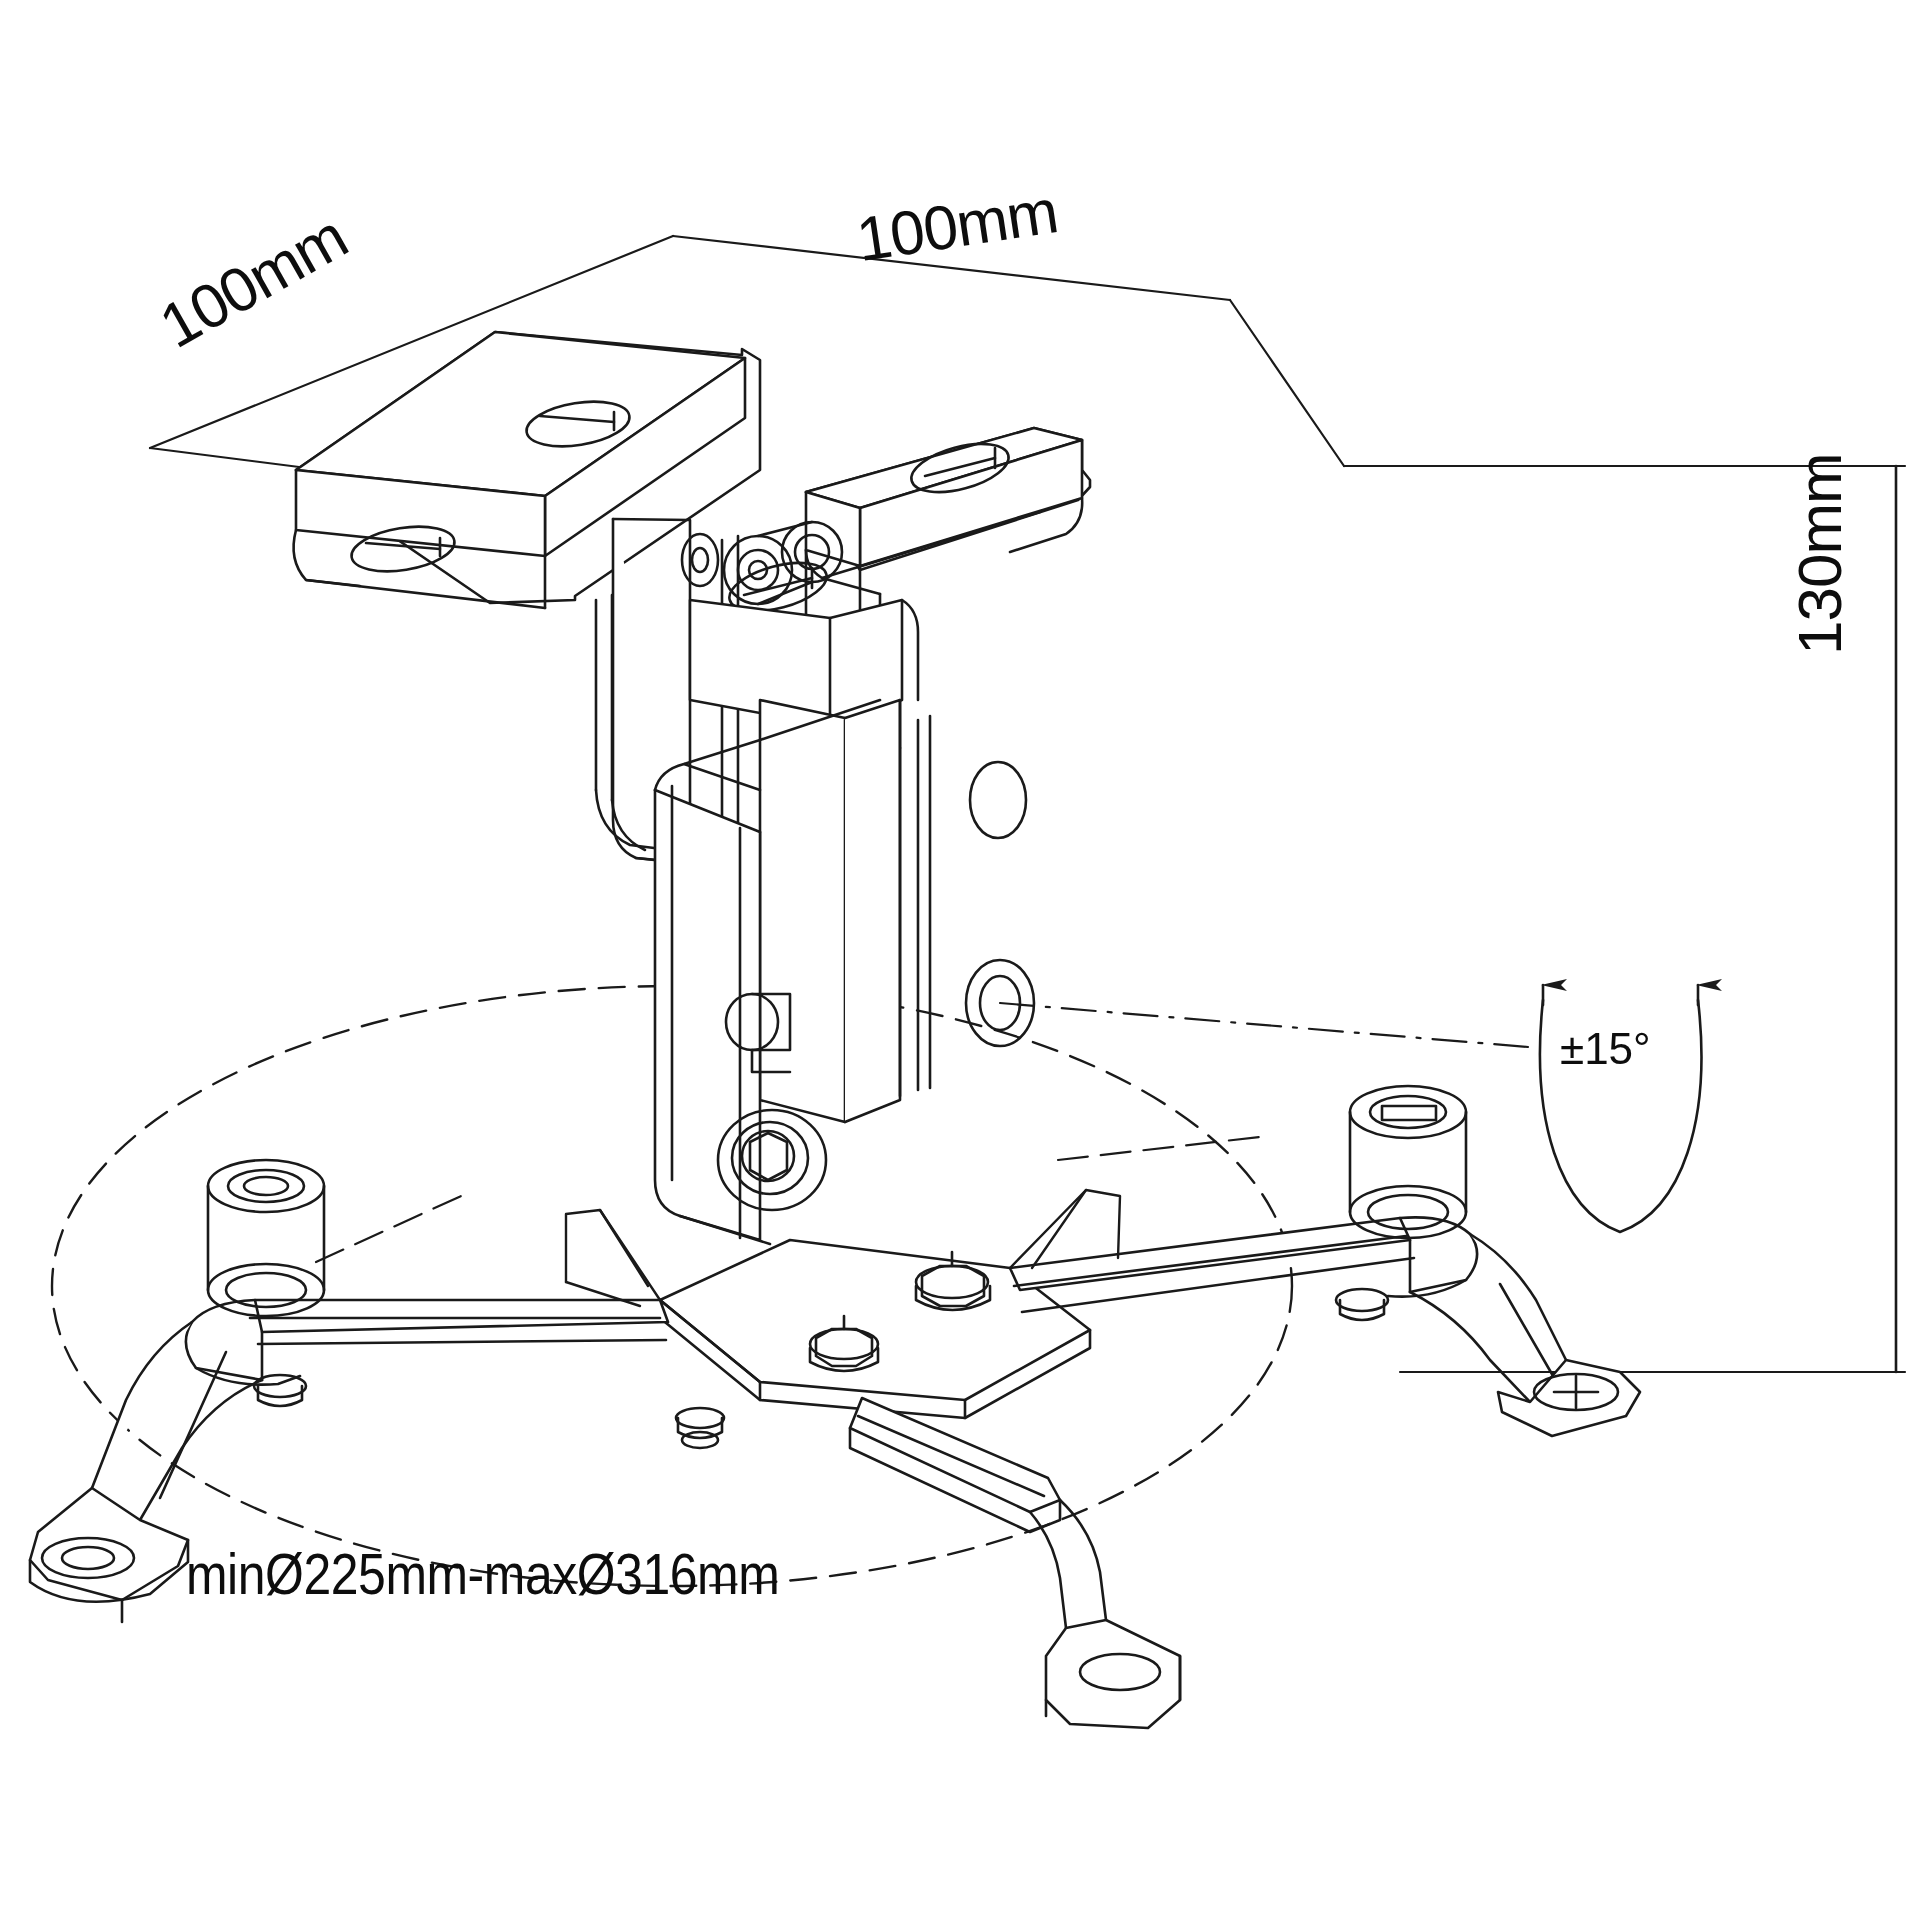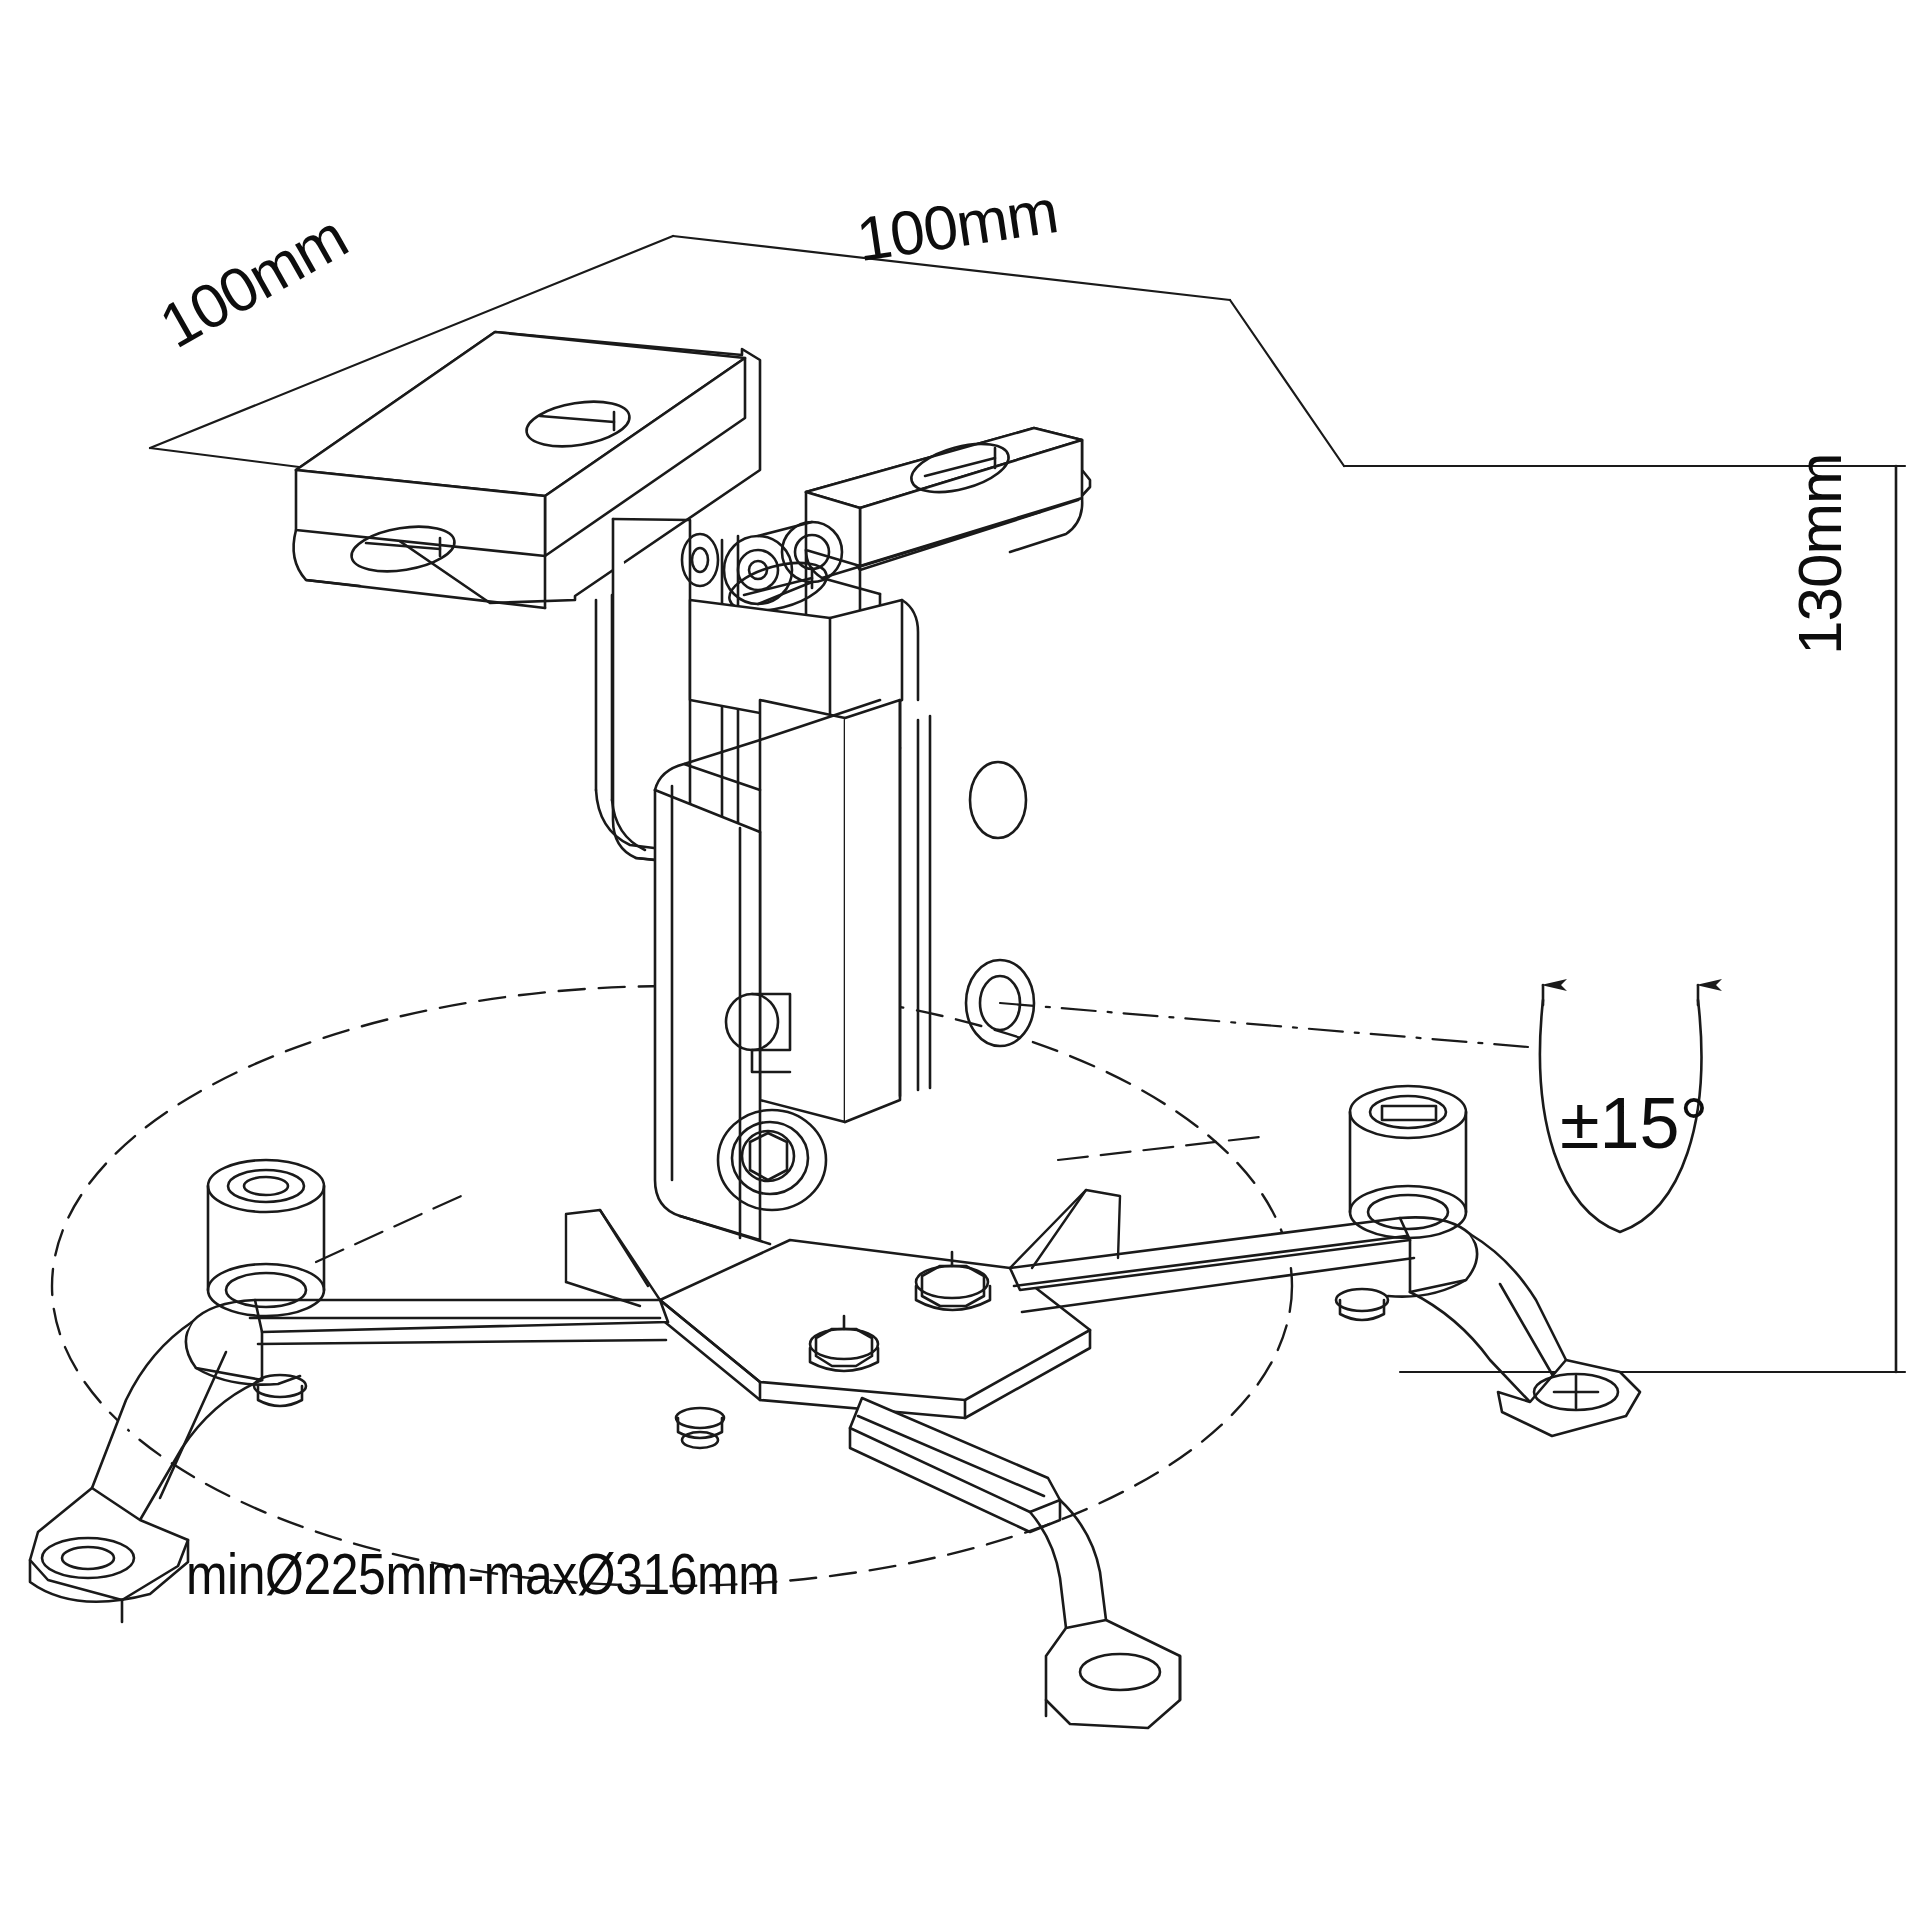--- a/index.html
+++ b/index.html
@@ -33,22 +33,22 @@
     letter-spacing:-1px;
   }
   #lbl-height{
     left:1784px;top:655px;
     font-size:62px;
     transform:rotate(-90deg);
     transform-origin:left top;
     letter-spacing:-1px;
   }
   #lbl-tilt{
-    left:1560px;top:1082px;
-    font-size:72px;
+    left:1560px;top:1024px;
+    font-size:44px;
     letter-spacing:0px;
   }
   #lbl-diameter{
     left:186px;top:1540px;
     font-size:58px;
     font-family:"Liberation Sans", sans-serif;
     transform:scaleX(0.86);
     transform-origin:left top;
     letter-spacing:-0.5px;
   }

